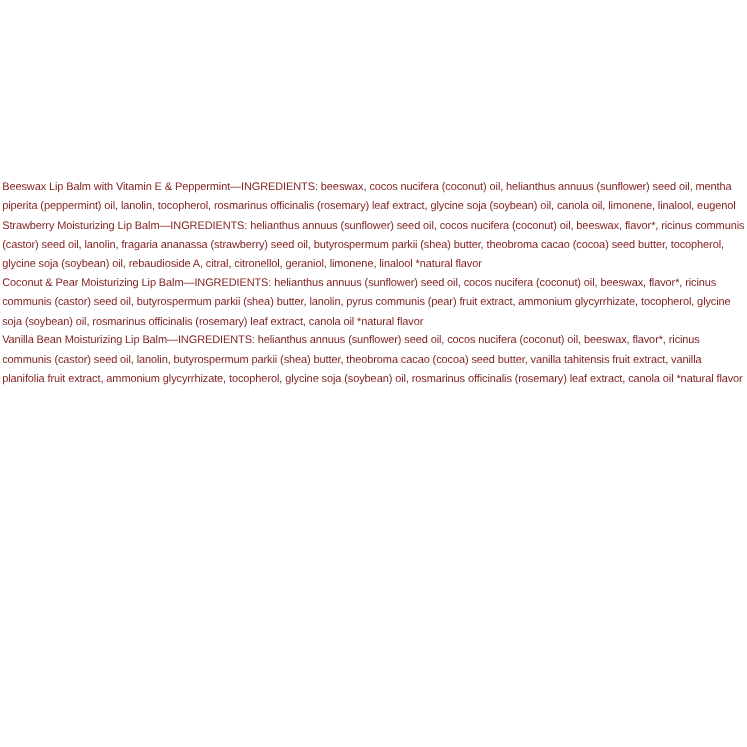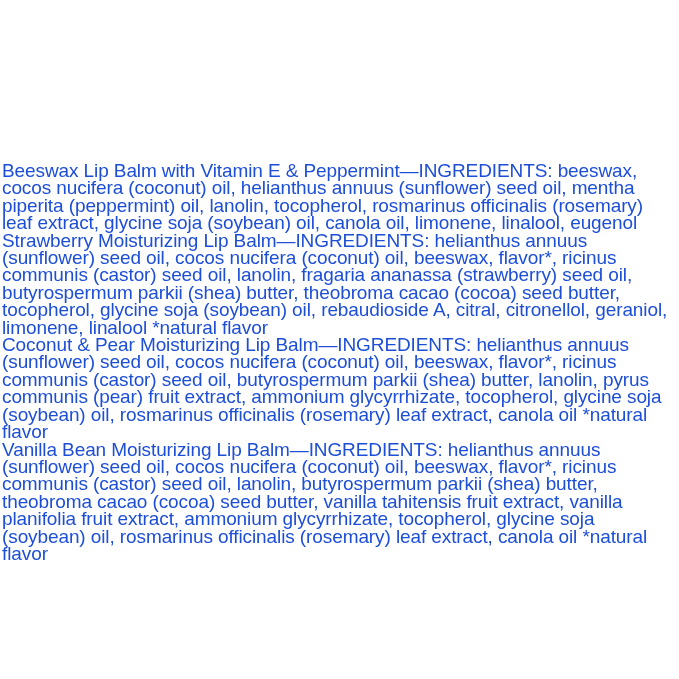--- a/index.html
+++ b/index.html
@@ -13,22 +13,22 @@
     height: 679px;
     background: #ffffff;
     overflow: hidden;
     font-family: "Liberation Sans", "DejaVu Sans", sans-serif;
   }
   .ingredients-block {
     position: absolute;
     top: 162px;
     left: 2px;
     right: 2px;
-    color: #1d4ed8;
-    font-size: 19px;
+    color: #7f1d1d;
+    font-size: 10px;
     line-height: 17.4px;
     letter-spacing: -0.1px;
     text-align: left;
   }
   .product-paragraph {
     margin: 0;
     padding: 0;
   }
   .product-name,
   .ingredients-separator,

